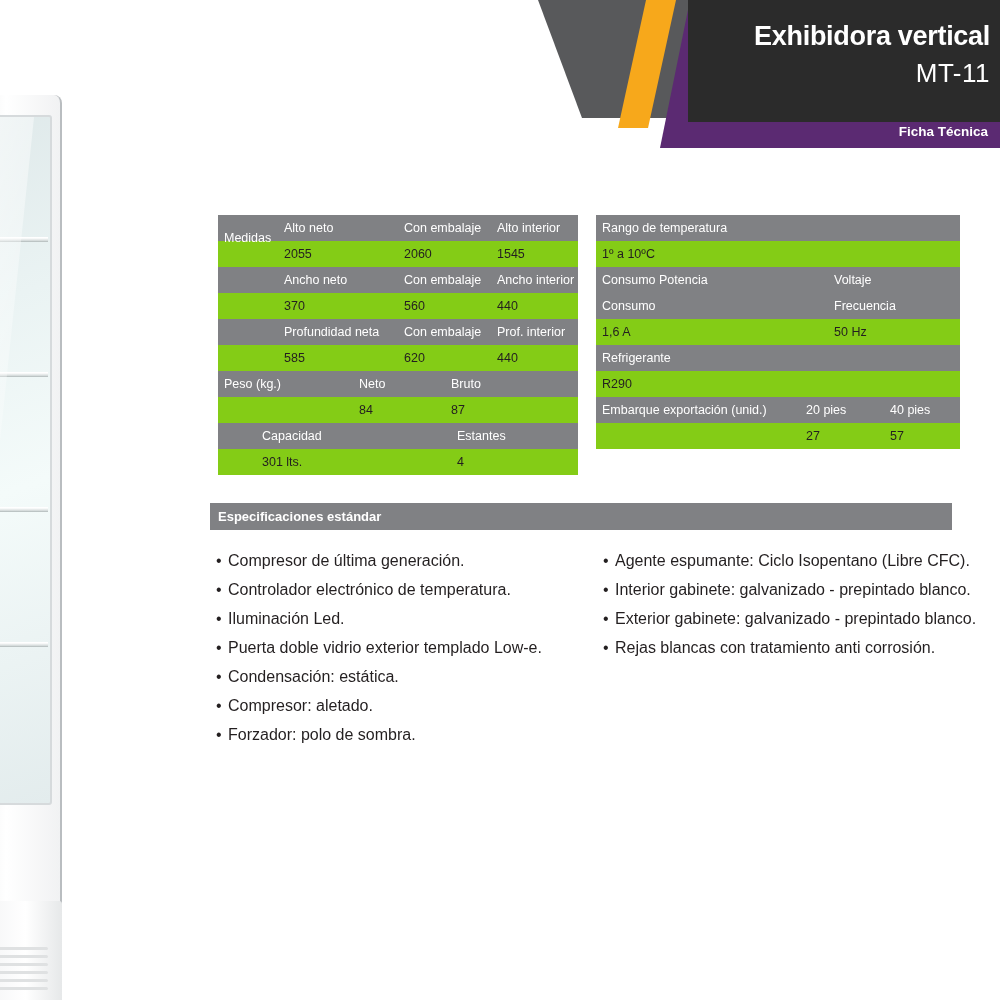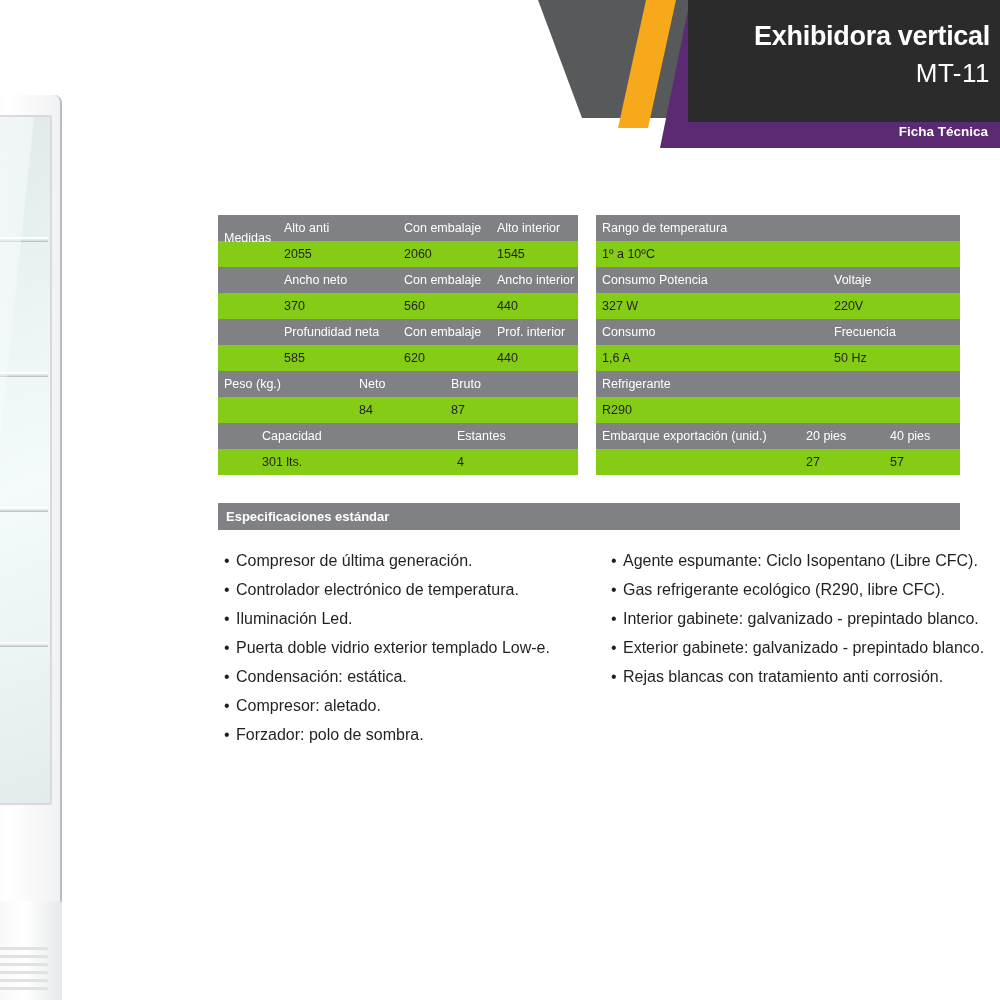--- a/index.html
+++ b/index.html
@@ -176,21 +176,21 @@
   
   .r1 { width: 232px; }
   .r2 { width: 132px; }
   .rE1 { width: 204px; }
   .rE2 { width: 84px; }
   .rE3 { width: 76px; }
 
   
   .specs {
     position: absolute;
-    left: 218px; top: 503px;
+    left: 210px; top: 503px;
     width: 742px;
   }
   .specs-title {
     background: #808184;
     color: #ffffff;
     font-size: 13px;
     font-weight: bold;
     height: 27px;
     line-height: 27px;
     padding-left: 8px;
@@ -253,21 +253,21 @@
     </div>
 
   </div>
 
   <div class="tables">
 
     <div class="tbl-left">
 
       <div class="row-head">
         <div class="c l1">Medidas</div>
-        <div class="c l2">Alto anti</div>
+        <div class="c l2">Alto neto</div>
         <div class="c l3">Con embalaje</div>
         <div class="c l4">Alto interior</div>
       </div>
       <div class="row-val">
         <div class="c l1"></div>
         <div class="c l2">2055</div>
         <div class="c l3">2060</div>
         <div class="c l4">1545</div>
       </div>
 
@@ -325,24 +325,20 @@
         <div class="c r2"></div>
       </div>
       <div class="row-val">
         <div class="c r1">1º a 10ºC</div>
         <div class="c r2"></div>
       </div>
 
       <div class="row-head">
         <div class="c r1">Consumo Potencia</div>
         <div class="c r2">Voltaje</div>
-      </div>
-      <div class="row-val">
-        <div class="c r1">327 W</div>
-        <div class="c r2">220V</div>
       </div>
 
       <div class="row-head">
         <div class="c r1">Consumo</div>
         <div class="c r2">Frecuencia</div>
       </div>
       <div class="row-val">
         <div class="c r1">1,6 A</div>
         <div class="c r2">50 Hz</div>
       </div>
@@ -376,21 +372,20 @@
         <div class="spec-item">Compresor de última generación.</div>
         <div class="spec-item">Controlador electrónico de temperatura.</div>
         <div class="spec-item">Iluminación Led.</div>
         <div class="spec-item">Puerta doble vidrio exterior templado Low-e.</div>
         <div class="spec-item">Condensación: estática.</div>
         <div class="spec-item">Compresor: aletado.</div>
         <div class="spec-item">Forzador: polo de sombra.</div>
       </div>
       <div class="specs-col right">
         <div class="spec-item">Agente espumante: Ciclo Isopentano (Libre CFC).</div>
-        <div class="spec-item">Gas refrigerante ecológico (R290, libre CFC).</div>
         <div class="spec-item">Interior gabinete: galvanizado - prepintado blanco.</div>
         <div class="spec-item">Exterior gabinete: galvanizado - prepintado blanco.</div>
         <div class="spec-item">Rejas blancas con tratamiento anti corrosión.</div>
       </div>
     </div>
   </div>
 
 </div>
 
 </body></html>

